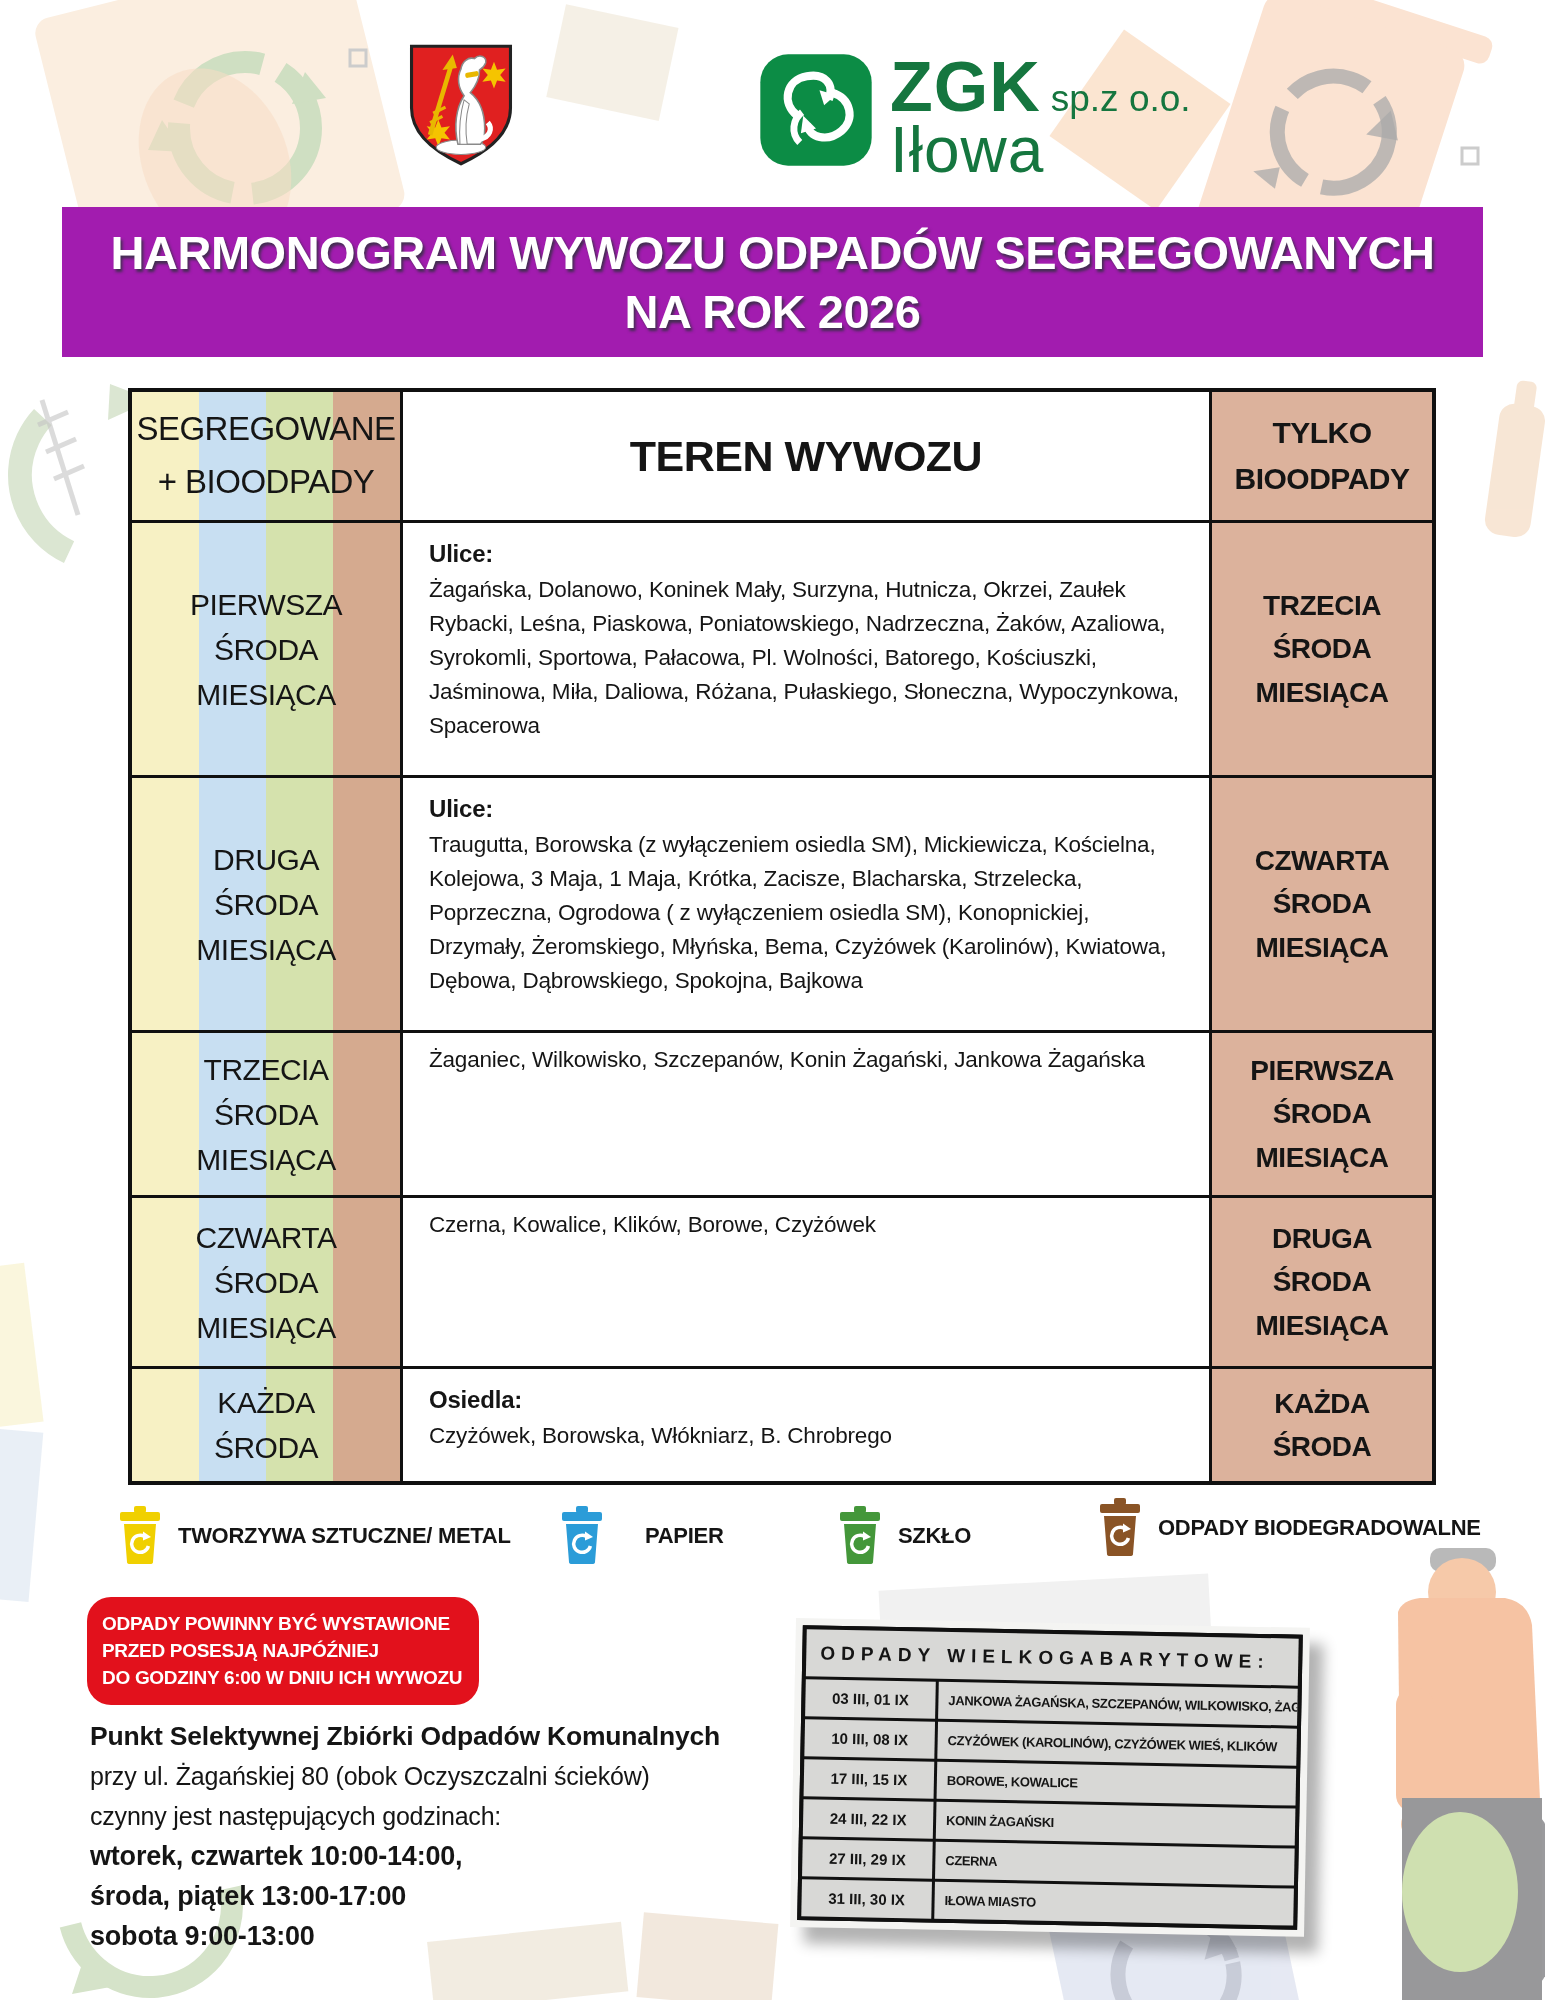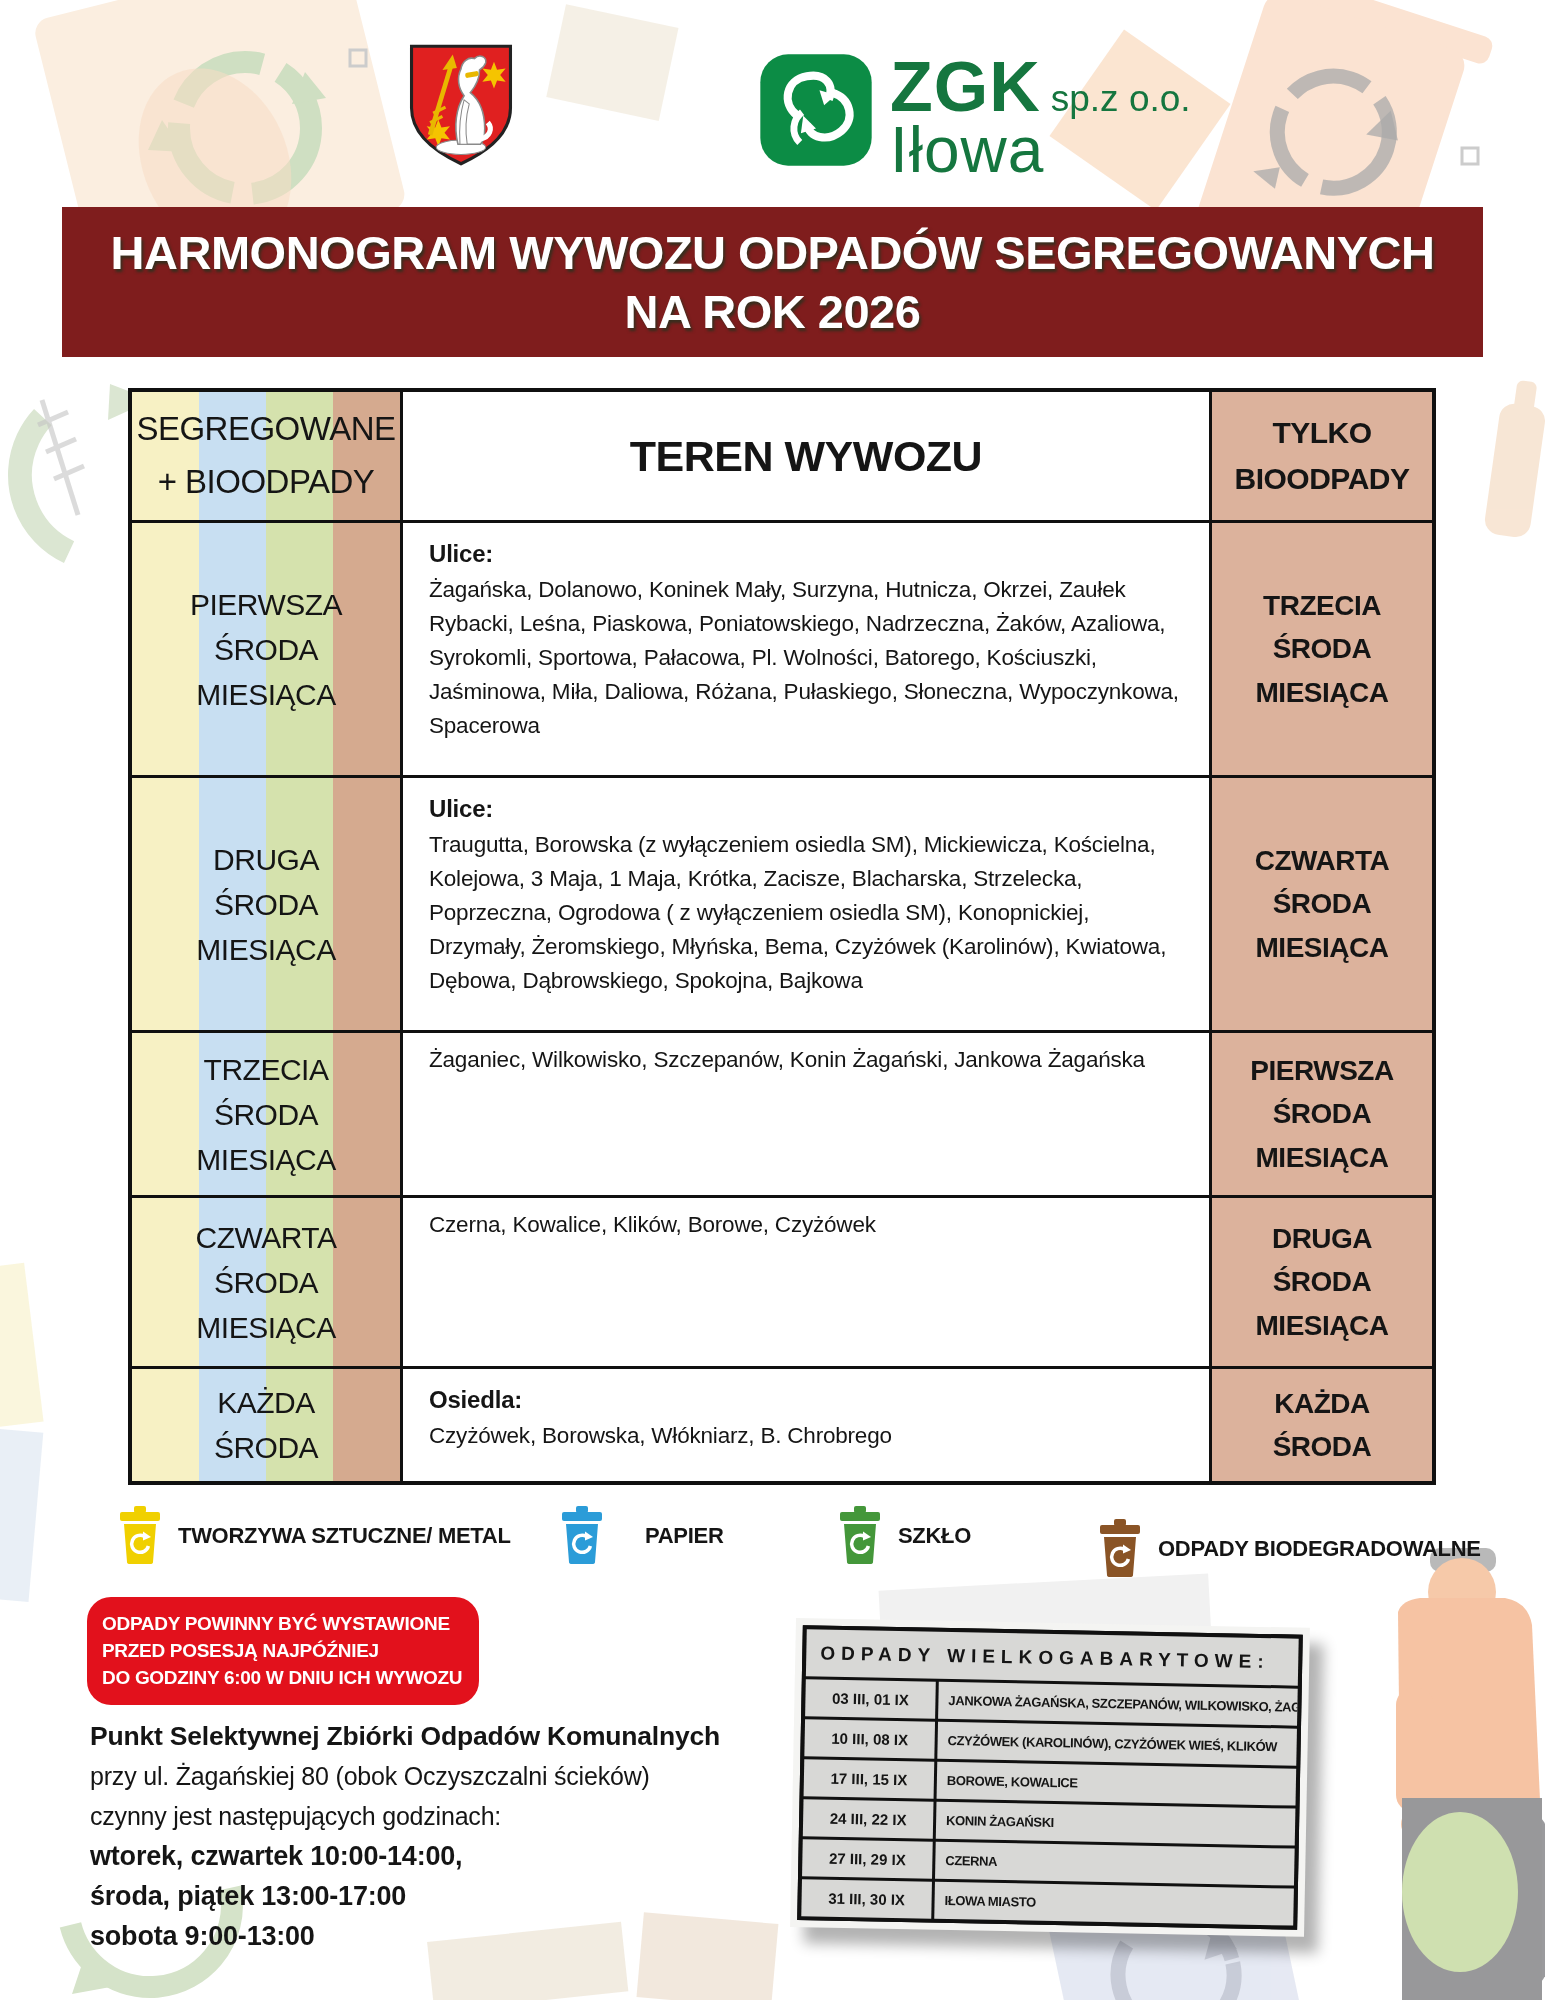--- a/index.html
+++ b/index.html
@@ -12,21 +12,21 @@
   .coa{position:absolute;left:398px;top:38px;width:126px;height:134px;}
   .logo{position:absolute;left:758px;top:52px;display:flex;align-items:flex-start;}
   .logo-icon{width:116px;height:116px;}
   .logo-text{margin-left:16px;font-family:Liberation Sans, sans-serif;color:#15763f;line-height:1;}
   .logo-row1{display:flex;align-items:baseline;gap:10px;}
   .logo-zgk{font-size:70px;font-weight:bold;letter-spacing:1px;}
   .logo-sp{font-size:37px;}
   .logo-city{font-size:64px;margin-top:-4px;letter-spacing:1px;}
 
   
-  .banner{position:absolute;left:62px;top:207px;width:1421px;height:150px;background:#7f1d1d;
+  .banner{position:absolute;left:62px;top:207px;width:1421px;height:150px;background:#a21caf;
           display:flex;flex-direction:column;justify-content:center;align-items:center;gap:4px;}
   .banner div{color:#ffffff;font-weight:bold;font-size:47px;letter-spacing:-0.5px;
               text-shadow:2px 3px 3px rgba(15,55,30,.65);white-space:nowrap;}
 
   
   .schedule{position:absolute;left:128px;top:388px;width:1308px;box-sizing:border-box;
             border:4px solid #101010;background:#101010;display:grid;
             grid-template-columns:268px 806px 1fr;
             grid-template-rows:128px 252px 252px 162px 168px 112px;gap:3px;}
   .cell{overflow:hidden;}
@@ -282,21 +282,21 @@
     <div class="legend-item" style="left:838px;top:8px;">
       <svg class="bin" viewBox="0 0 44 60">
         <rect x="16" y="0" width="12" height="7" rx="2" fill="#44973a"></rect>
         <rect x="2" y="6" width="40" height="9" rx="2" fill="#44973a"></rect>
         <path d="M6 18 H38 L35 56 Q35 58 32 58 H12 Q9 58 9 56 Z" fill="#44973a"></path>
         <path d="M26.5 30.5 A8.5 8.5 0 1 0 30.4 40" fill="none" stroke="#ffffff" stroke-width="3.5"></path>
         <polygon points="25,25.5 33,31 25,34.5" fill="#ffffff"></polygon>
       </svg>
       <span class="legend-label">SZKŁO</span>
     </div>
-    <div class="legend-item" style="left:1098px;top:21px;">
+    <div class="legend-item" style="left:1098px;top:0;">
       <svg class="bin" viewBox="0 0 44 60">
         <rect x="16" y="0" width="12" height="7" rx="2" fill="#8a5426"></rect>
         <rect x="2" y="6" width="40" height="9" rx="2" fill="#8a5426"></rect>
         <path d="M6 18 H38 L35 56 Q35 58 32 58 H12 Q9 58 9 56 Z" fill="#8a5426"></path>
         <path d="M26.5 30.5 A8.5 8.5 0 1 0 30.4 40" fill="none" stroke="#ffffff" stroke-width="3.5"></path>
         <polygon points="25,25.5 33,31 25,34.5" fill="#ffffff"></polygon>
       </svg>
       <span class="legend-label">ODPADY BIODEGRADOWALNE</span>
     </div>
   </div>

